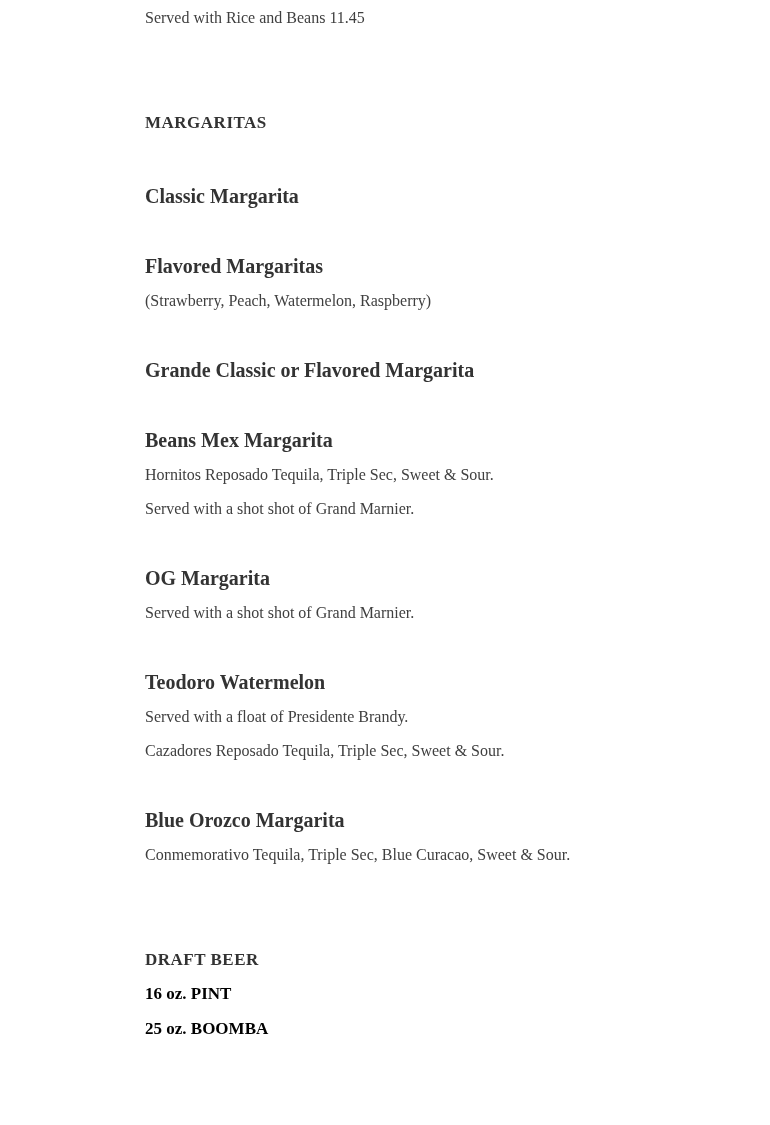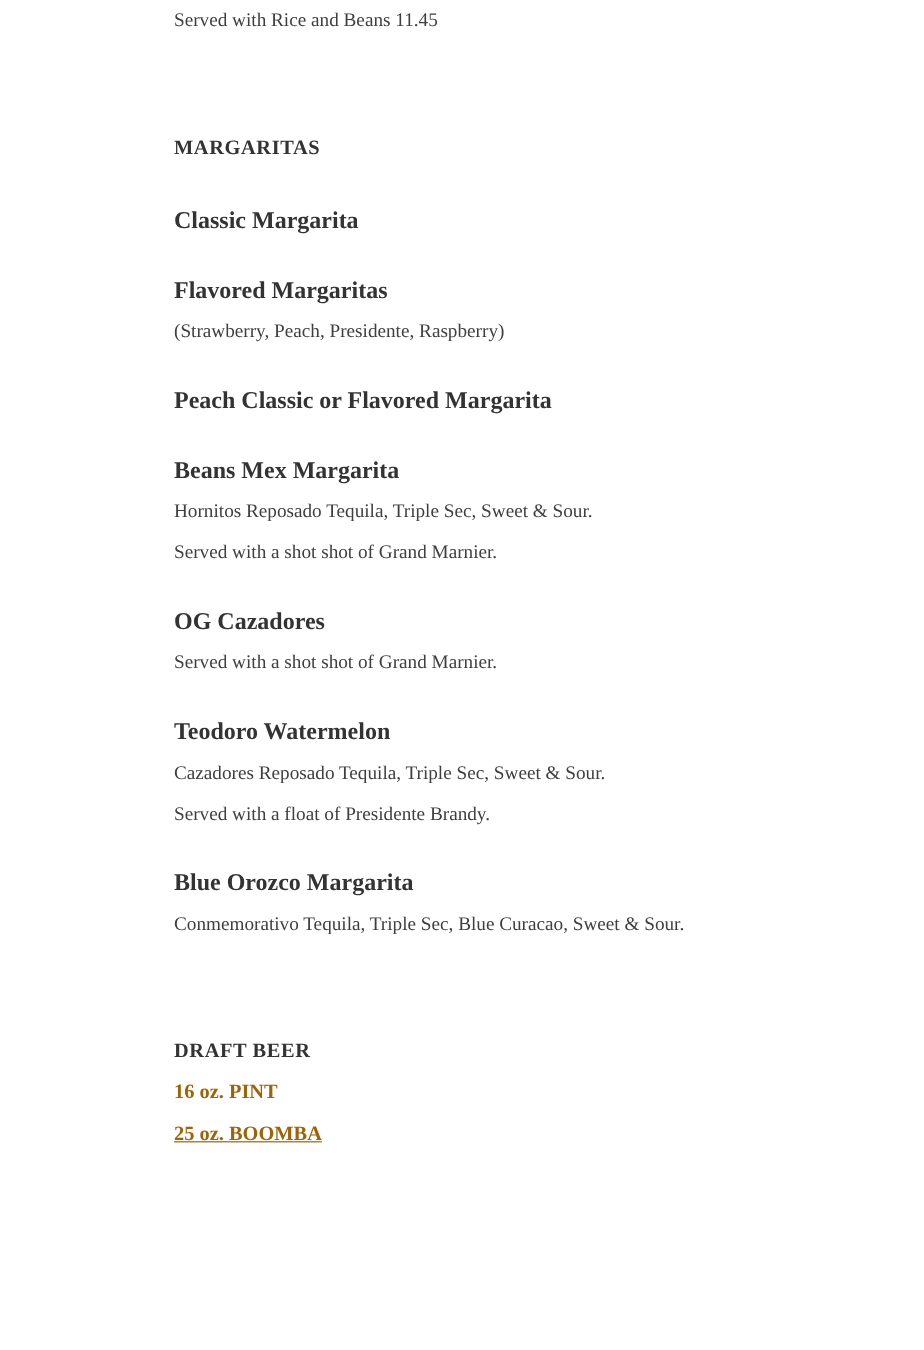--- a/index.html
+++ b/index.html
@@ -34,61 +34,60 @@
     font-weight: 700;
     color: #333333;
     margin: 77px 0 0 0;
     letter-spacing: 0.5px;
   }
   .item-name {
     font-size: 20px;
     line-height: 26px;
     font-weight: 700;
     color: #333333;
-    margin: 32px 0 0 0;
+    margin: 44px 0 0 0;
   }
   .size-line {
     font-size: 17px;
     line-height: 24px;
     font-weight: 700;
-    color: #a16207;
+    color: #000000;
     margin: 6px 0 0 0;
   }
   .size-line + .size-line {
     margin-top: 11px;
-    text-decoration: underline;
   }
 </style>
 </head>
 <body>
 
 <div class="page">
 
   <p class="desc intro">Served with Rice and Beans 11.45</p>
 
   <section>
     <h2 class="section-title">MARGARITAS</h2>
 
     <h3 class="item-name">Classic Margarita</h3>
 
     <h3 class="item-name">Flavored Margaritas</h3>
-    <p class="desc">(Strawberry, Peach, Presidente, Raspberry)</p>
+    <p class="desc">(Strawberry, Peach, Watermelon, Raspberry)</p>
 
-    <h3 class="item-name">Peach Classic or Flavored Margarita</h3>
+    <h3 class="item-name">Grande Classic or Flavored Margarita</h3>
 
     <h3 class="item-name">Beans Mex Margarita</h3>
     <p class="desc">Hornitos Reposado Tequila, Triple Sec, Sweet &amp; Sour.</p>
     <p class="desc">Served with a shot shot of Grand Marnier.</p>
 
-    <h3 class="item-name">OG Cazadores</h3>
+    <h3 class="item-name">OG Margarita</h3>
     <p class="desc">Served with a shot shot of Grand Marnier.</p>
 
     <h3 class="item-name">Teodoro Watermelon</h3>
+    <p class="desc">Served with a float of Presidente Brandy.</p>
     <p class="desc">Cazadores Reposado Tequila, Triple Sec, Sweet &amp; Sour.</p>
-    <p class="desc">Served with a float of Presidente Brandy.</p>
 
     <h3 class="item-name">Blue Orozco Margarita</h3>
     <p class="desc">Conmemorativo Tequila, Triple Sec, Blue Curacao, Sweet &amp; Sour.</p>
   </section>
 
   <section>
     <h2 class="section-title">DRAFT BEER</h2>
 
     <p class="size-line">16 oz. PINT</p>
     <p class="size-line">25 oz. BOOMBA</p>

